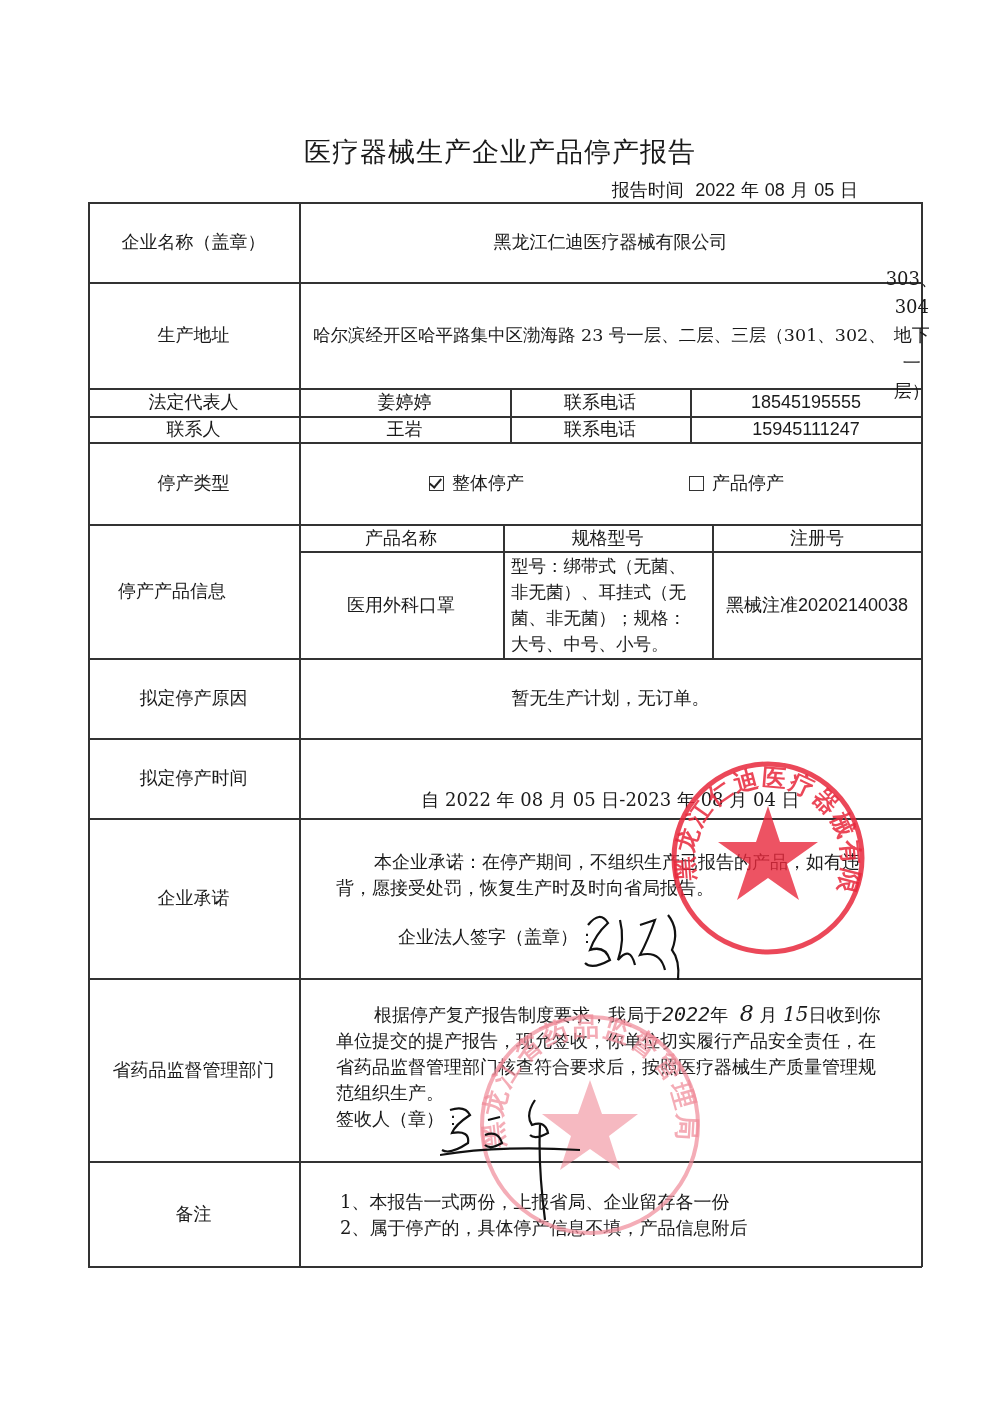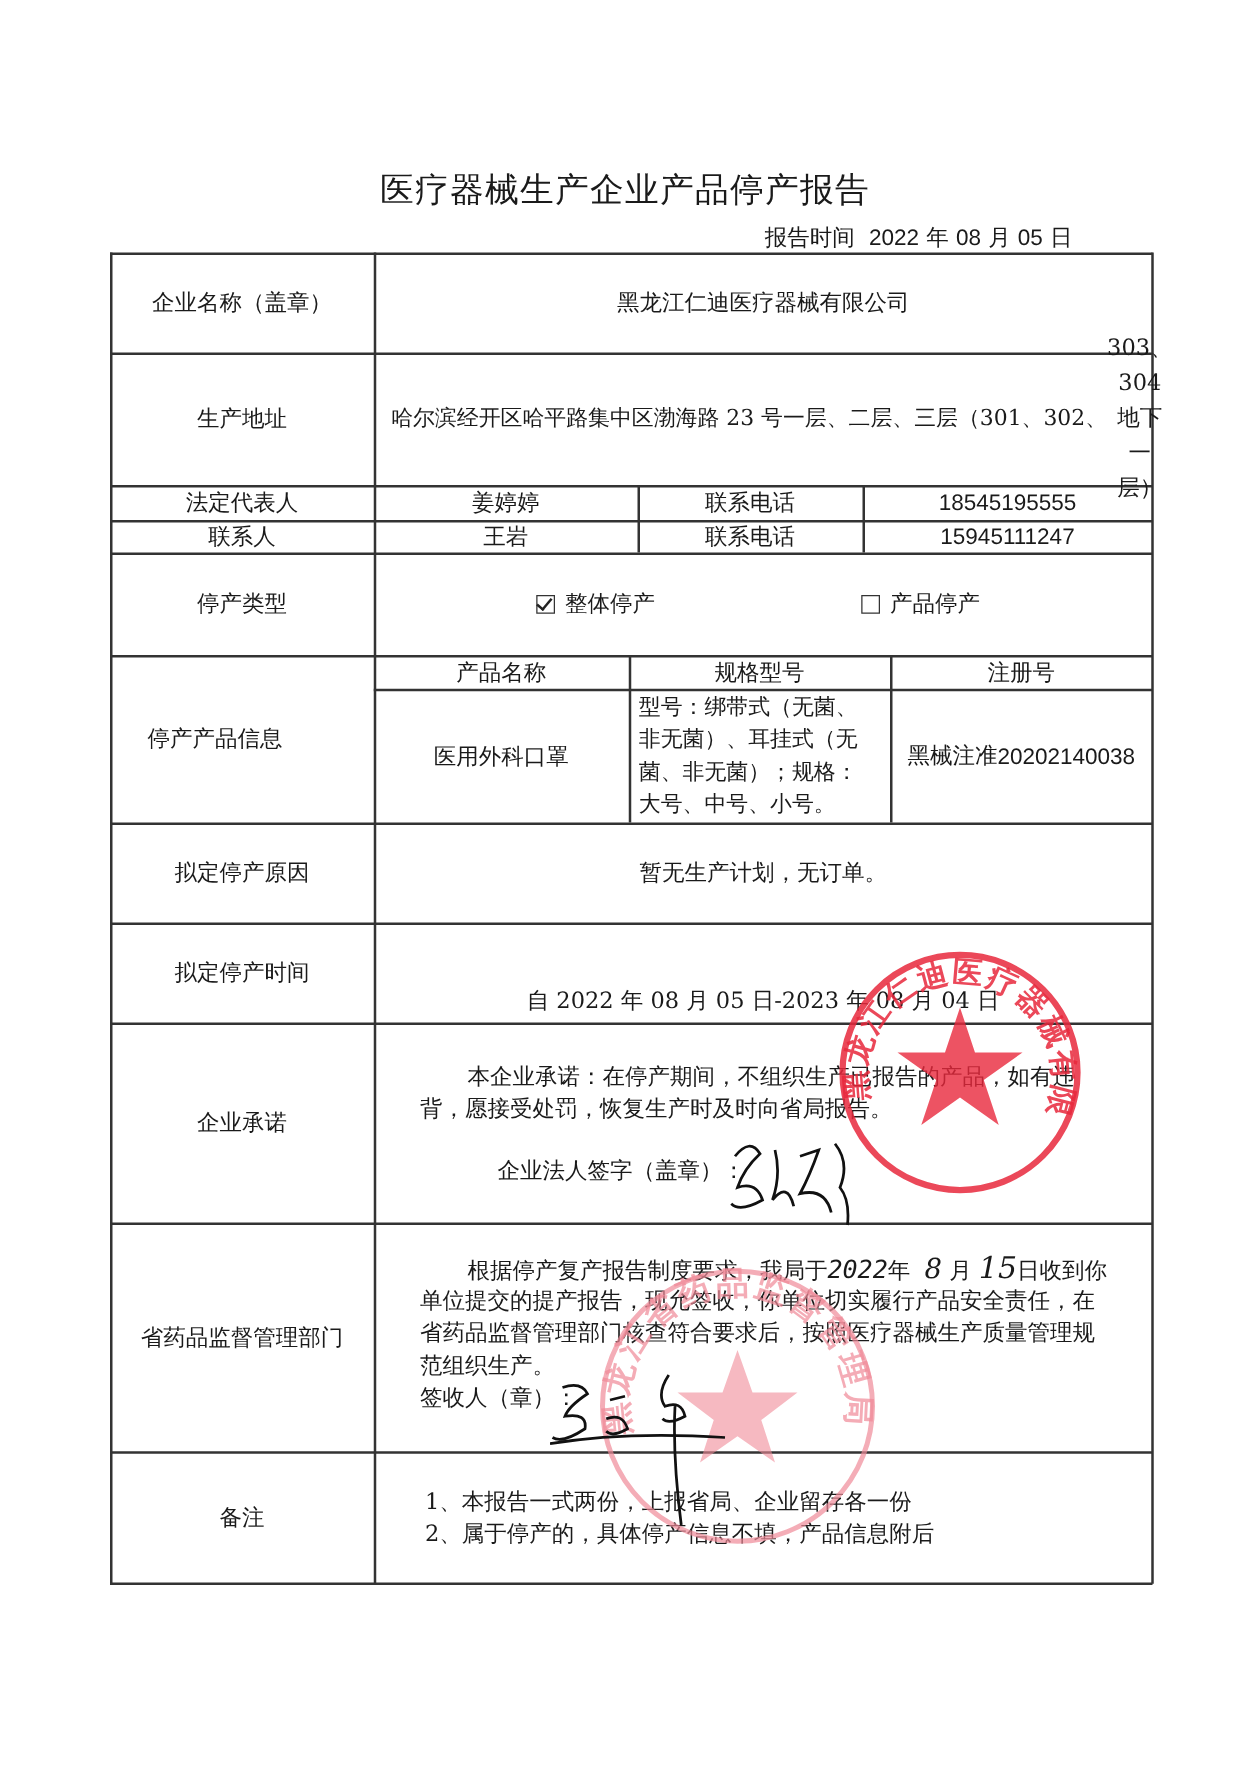--- a/index.html
+++ b/index.html
@@ -116,21 +116,21 @@
 
   <div class="cell" style="left:0;top:616px;width:211px;height:160px">企业承诺</div>
   <div class="para" style="left:218px;top:647px;width:610px;text-indent:38px">
     <span>本企业承诺：在停产期间，不组织生产已报告的产品，如有违</span><br>
   </div>
   <div class="para" style="left:218px;top:673px;width:610px">背，愿接受处罚，恢复生产时及时向省局报告。</div>
   <div class="para" style="left:280px;top:722px">企业法人签字（盖章）：</div>
 
   <div class="cell" style="left:0;top:776px;width:211px;height:183px">省药品监督管理部门</div>
   <div class="para" style="left:218px;top:799px;width:610px;text-indent:38px;white-space:nowrap">
-    <span>根据停产复产报告制度要求，我局于</span><span style="font-family:'DejaVu Sans Mono',monospace;font-style:italic;font-size:20px">2022</span><span>年</span>&nbsp;&nbsp;<span style="font-style:italic;font-size:22px">8</span>&nbsp;<span>月</span>&nbsp;<span style="font-style:italic;font-size:24px">15</span><span>日收到你</span>
+    <span>根据停产复产报告制度要求，我局于</span><span style="font-family:'DejaVu Sans Mono',monospace;font-style:italic;font-size:20px">2022</span><span>年</span>&nbsp;&nbsp;<span style="font-style:italic;font-size:22px">8</span>&nbsp;<span>月</span>&nbsp;<span style="font-style:italic;font-size:20px">15</span><span>日收到你</span>
   </div>
   <div class="para" style="left:218px;top:826px;width:610px;white-space:nowrap">单位提交的提产报告，现允签收，你单位切实履行产品安全责任，在</div>
   <div class="para" style="left:218px;top:852px;width:610px;white-space:nowrap">省药品监督管理部门核查符合要求后，按照医疗器械生产质量管理规</div>
   <div class="para" style="left:218px;top:878px;width:610px">范组织生产。</div>
   <div class="para" style="left:218px;top:904px">签收人（章）：</div>
 
   <div class="cell" style="left:0;top:959px;width:211px;height:105px">备注</div>
   <div class="para" style="left:222px;top:987px;width:600px">
     <div>1、本报告一式两份，上报省局、企业留存各一份</div>
     <div>2、属于停产的，具体停产信息不填，产品信息附后</div>

